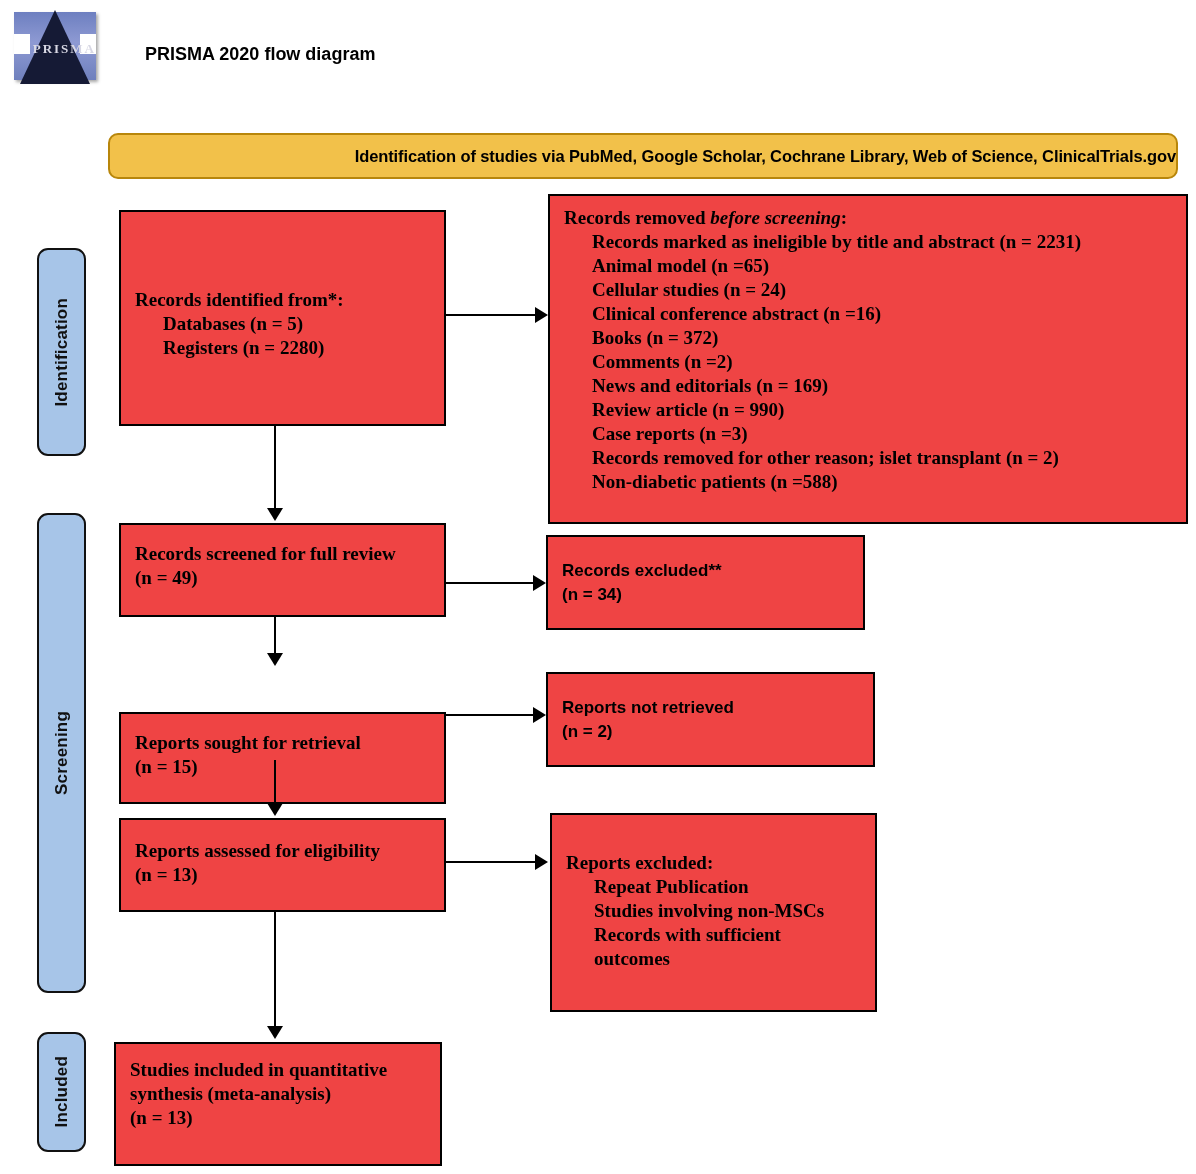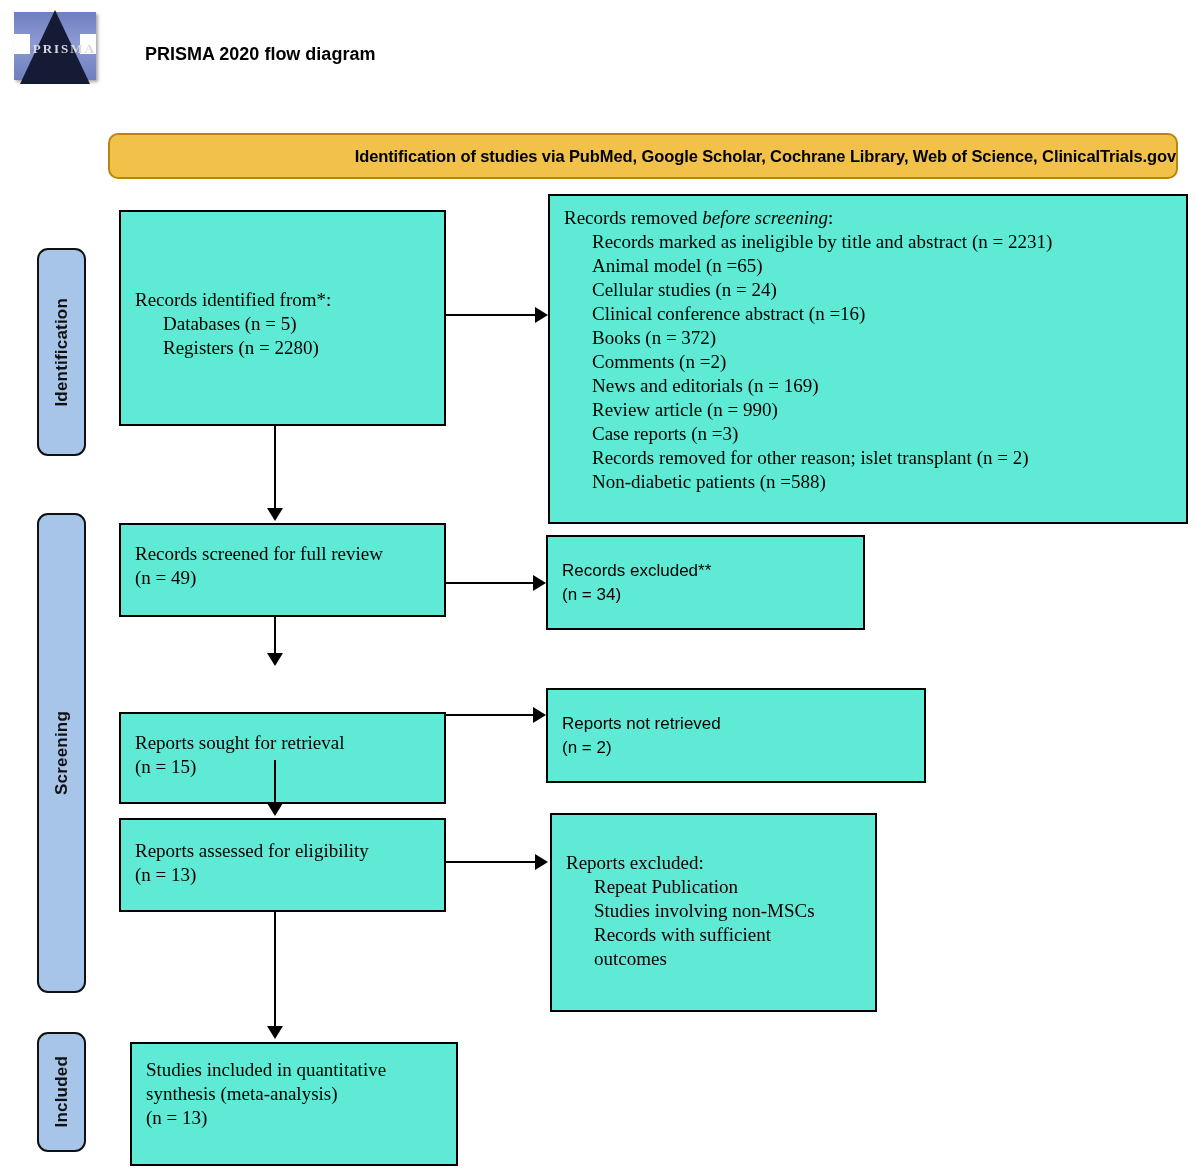--- a/index.html
+++ b/index.html
@@ -130,24 +130,25 @@
     white-space: nowrap;
     letter-spacing: 0.2px;
   }
   #stage-identification { left: 37px;  top: 248px;  width: 49px; height: 208px; }
   #stage-screening     { left: 37px;  top: 513px;  width: 49px; height: 480px; }
   #stage-included      { left: 37px;  top: 1032px; width: 49px; height: 120px; }
 
   
   .fbox {
     position: absolute;
-    background: #5eead4;
+    background: #ef4444;
     border: 2.5px solid #000000;
     box-sizing: border-box;
     padding: 12px;
+    font-weight: bold;
   }
   .fbox .body {
     position: absolute;
     left: 14px;
     right: 10px;
   }
   .line {
     font-family: "Liberation Serif", serif;
     font-size: 19px;
     line-height: 24px;
@@ -173,30 +174,30 @@
 
   #box-screened        { left: 119px; top: 523px;  width: 327px; height: 94px; }
   #box-screened .body  { top: 17px; }
 
   #box-excluded        { left: 546px; top: 535px;  width: 319px; height: 95px; }
   #box-excluded .body  { top: 22px; }
 
   #box-sought          { left: 119px; top: 668px;  width: 327px; height: 92px; margin-top: 44px; }
   #box-sought .body    { top: 17px; }
 
-  #box-notretrieved    { left: 546px; top: 672px;  width: 380px; height: 95px; margin-top: 16px; }
+  #box-notretrieved    { left: 546px; top: 672px;  width: 329px; height: 95px; }
   #box-notretrieved .body { top: 22px; }
 
   #box-assessed        { left: 119px; top: 818px;  width: 327px; height: 94px; }
   #box-assessed .body  { top: 19px; }
 
   #box-repexcluded     { left: 550px; top: 813px;  width: 327px; height: 199px; }
   #box-repexcluded .body { top: 36px; }
 
-  #box-included        { left: 130px; top: 1042px; width: 328px; height: 124px; }
+  #box-included        { left: 114px; top: 1042px; width: 328px; height: 124px; }
   #box-included .body  { top: 14px; }
 
   
   .vline {
     position: absolute;
     width: 2px;
     background: #000000;
   }
   .hline {
     position: absolute;

